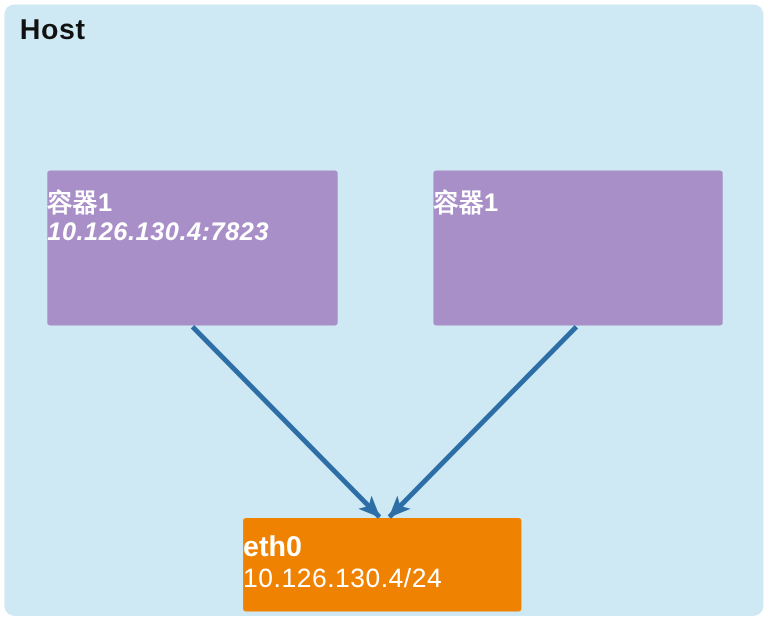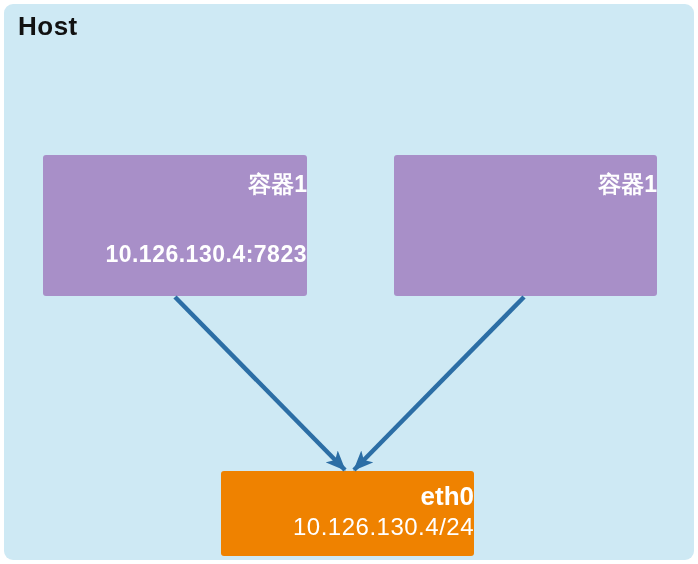--- a/index.html
+++ b/index.html
@@ -29,42 +29,42 @@
     left: 14px;
     top: 7px;
     font-size: 26px;
     font-weight: 600;
     color: var(--host-label, #111111);
     letter-spacing: 0.5px;
   }
   .node {
     position: absolute;
     color: var(--box-text, #ffffff);
-    text-align: right;
+    text-align: left;
     border-radius: 3px;
   }
   .container-node {
     width: 264px;
     height: 141px;
     background: var(--container-bg, #a88fc8);
   }
   .container-node.left  { left: 43px;  top: 155px; }
   .container-node.right { left: 394px; top: 155px; width: 263px; }
   .node-title {
     margin-top: 16px;
     font-size: 23px;
     font-weight: 600;
     line-height: 26px;
   }
   .node-addr {
-    margin-top: 44px;
     font-size: 23px;
     font-weight: 600;
     line-height: 26px;
     letter-spacing: 0.5px;
+    font-style: italic;
   }
   .eth-node {
     left: 221px;
     top: 471px;
     width: 253px;
     height: 85px;
     background: var(--eth-bg, #ef8200);
   }
   .eth-title {
     margin-top: 10px;

